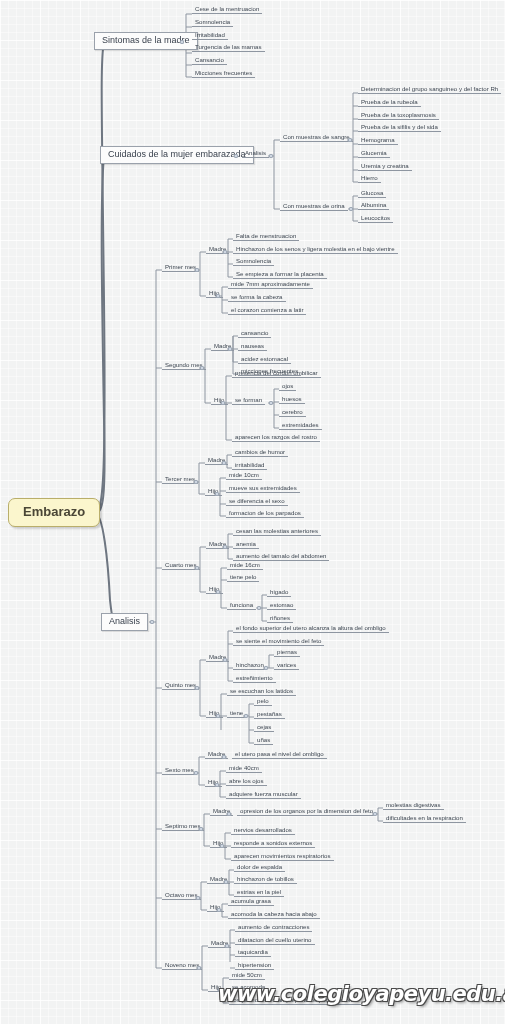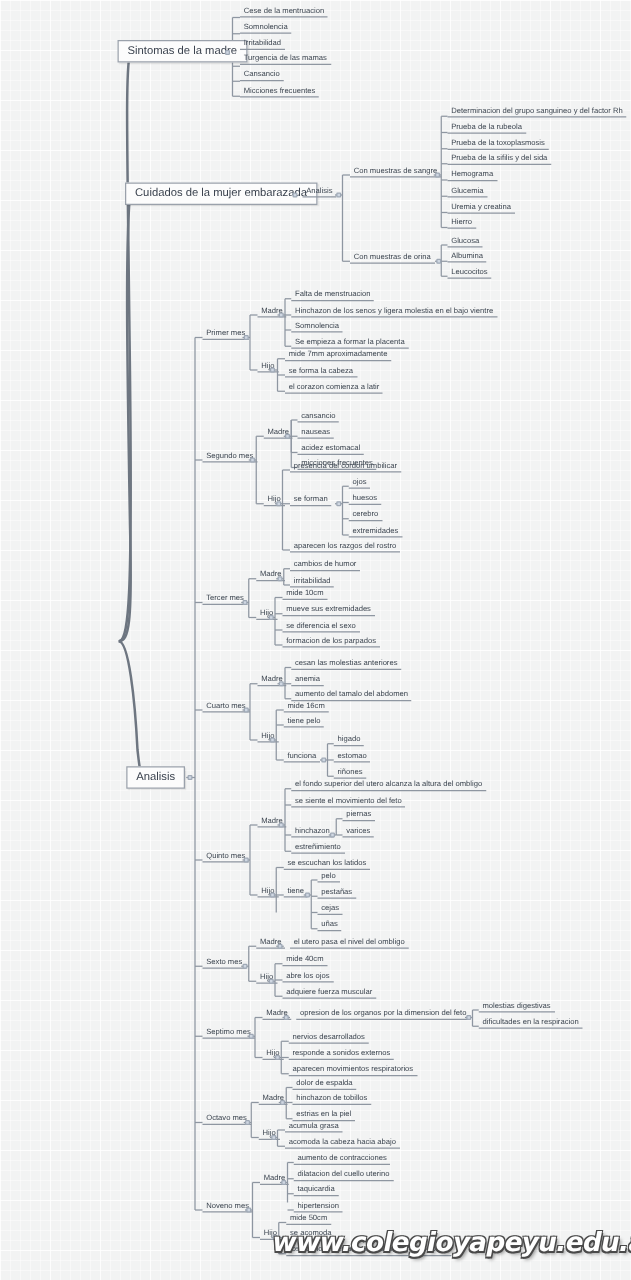--- a/index.html
+++ b/index.html
@@ -291,20 +291,21 @@
         <path d="M230 955 H 235"></path>
         <path d="M230 968 H 235"></path>
       <path d="M217 990 H 223"></path>
       <path d="M223 978 V 1003"></path>
       <path d="M223 978 H 229"></path>
         <path d="M223 990 H 229"></path>
         <path d="M223 1003 H 229"></path>
     </g>
   </svg>
 
+  <div class="node root" style="left:8px; top:498px;">Embarazo</div>
 
   <div class="node lvl1" style="left:94px; top:32px;">Sintomas de la madre</div>
   <span class="collapse" style="left:180px; top:40px;"></span>
 
   <div class="node u" style="left:192px; top:6px;">Cese de la mentruacion</div>
   <div class="node u" style="left:192px; top:19px;">Somnolencia</div>
   <div class="node u" style="left:192px; top:32px;">Irritabilidad</div>
   <div class="node u" style="left:192px; top:44px;">Turgencia de las mamas</div>
   <div class="node u" style="left:192px; top:57px;">Cansancio</div>
   <div class="node u" style="left:192px; top:70px;">Micciones frecuentes</div>

